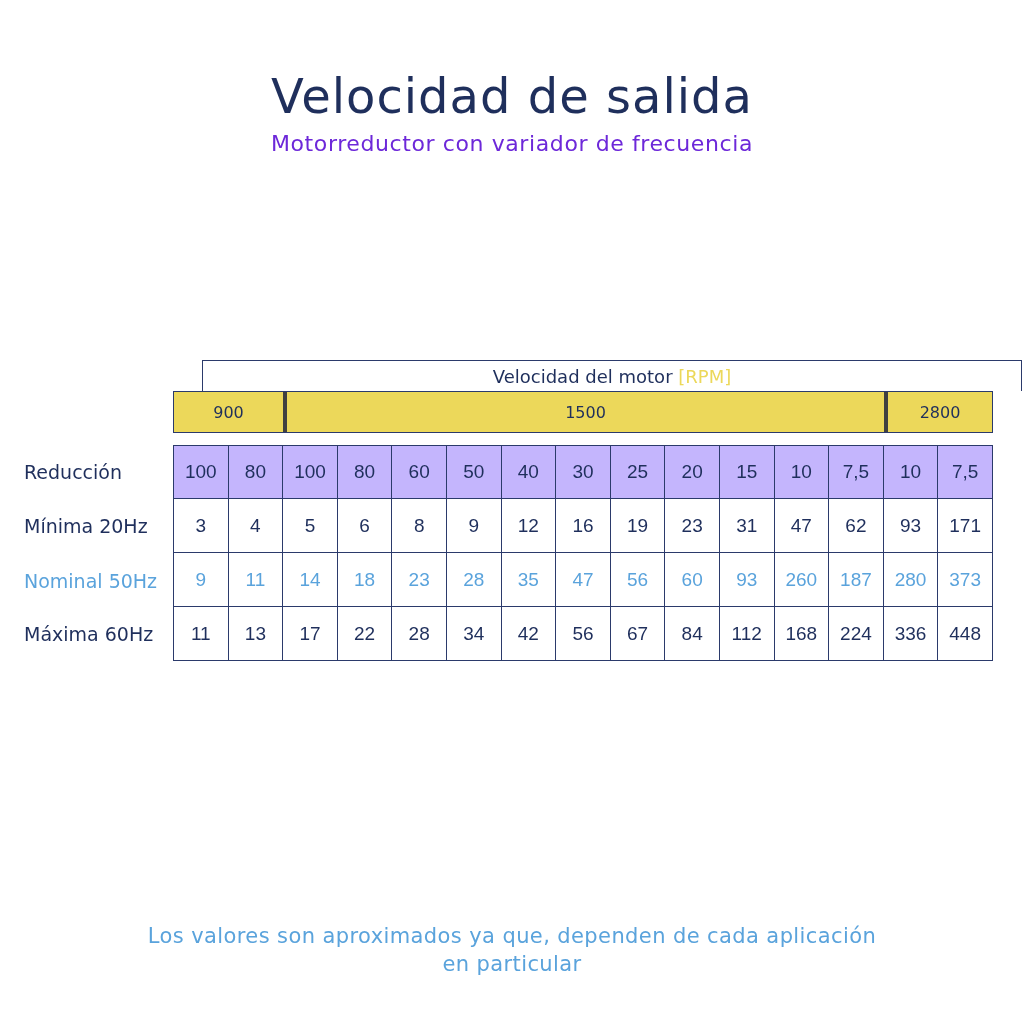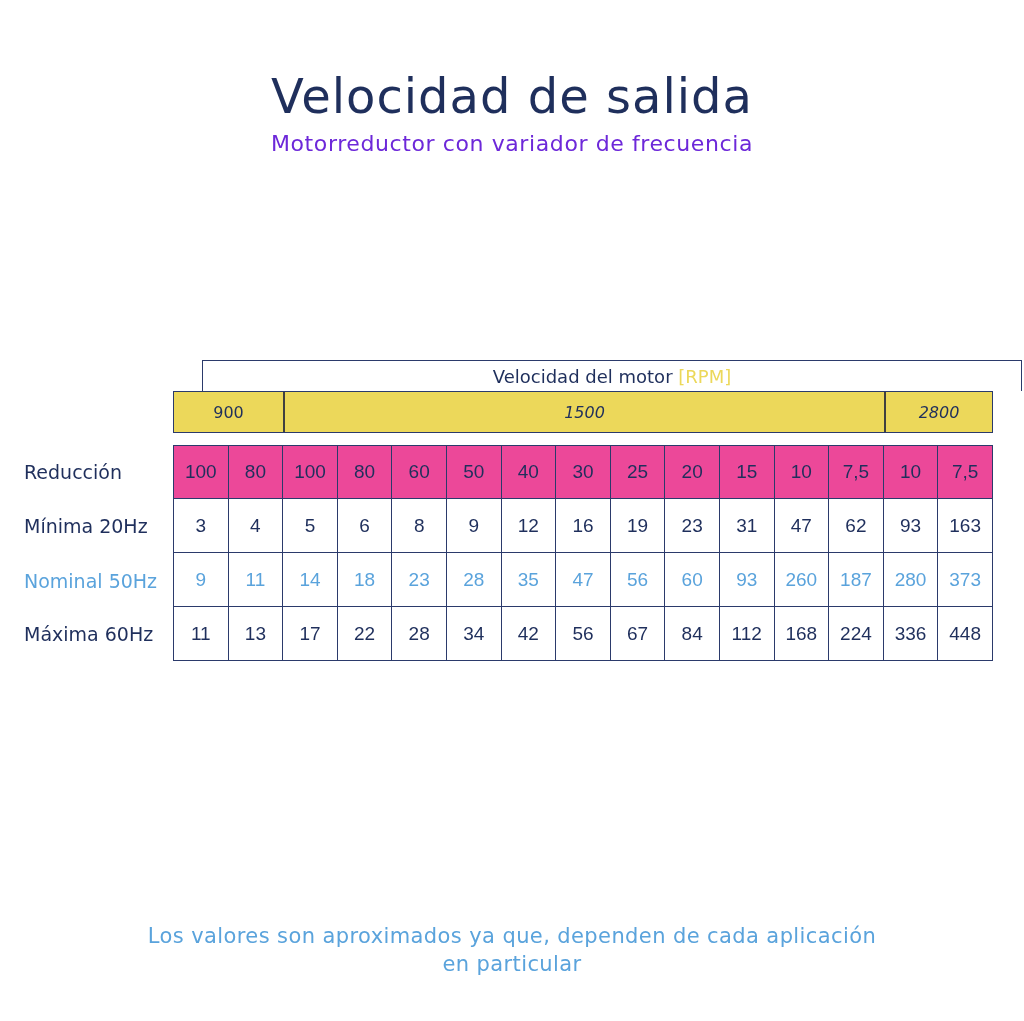--- a/index.html
+++ b/index.html
@@ -27,31 +27,31 @@
       text-align: center; font-size: 18px; color: #1f2f5c; line-height: 31px; margin-left: 29px;
     }
     .head-title .unit { color: #ecd85a; }
     .rpm-row {
       top: 391px; height: 42px; display: flex; border: 1px solid #2b3a6b; background: #ecd85a;
     }
     .rpm-cell {
       display: flex; align-items: center; justify-content: center;
       font-size: 16px; color: #1f2f5c; box-sizing: border-box; text-align: center;
     }
-    .rpm-cell + .rpm-cell { border-left: 2px solid #404040; font-style: italic; }
+    .rpm-cell + .rpm-cell { border-left: 4px solid #404040; }
 
     .data-table {
       position: absolute; left: 173px; top: 445px; width: 820px; border-collapse: collapse;
       table-layout: fixed;
     }
     .data-table td {
       border: 1px solid #2b3a6b; text-align: center; font-size: 19px; color: #1f2f5c;
       padding: 0; height: 53px; font-family: "Liberation Sans", sans-serif;
     }
-    .data-table tr.red-row td { background: #ec4899; height: 52px; }
+    .data-table tr.red-row td { background: #c4b5fd; height: 52px; }
     .data-table tr.nominal td { color: #5aa3dc; }
 
     .footer {
       position: absolute; left: 0; width: 1024px; top: 894px; text-align: center;
       font-size: 21px; color: #5aa3dc; line-height: 28px; letter-spacing: 0.4px; margin-top: 28px;
     }
   </style>
 </head>
 <body>
 
@@ -101,21 +101,21 @@
         <td>8</td>
         <td>9</td>
         <td>12</td>
         <td>16</td>
         <td>19</td>
         <td>23</td>
         <td>31</td>
         <td>47</td>
         <td>62</td>
         <td>93</td>
-        <td>163</td>
+        <td>171</td>
       </tr>
     <tr class="nominal">
         <td>9</td>
         <td>11</td>
         <td>14</td>
         <td>18</td>
         <td>23</td>
         <td>28</td>
         <td>35</td>
         <td>47</td>

